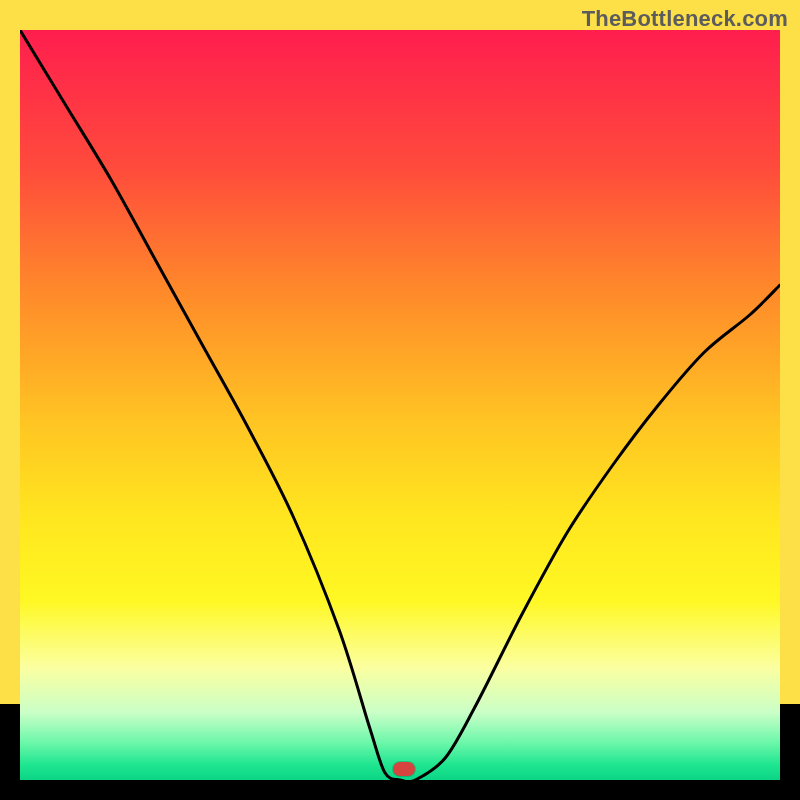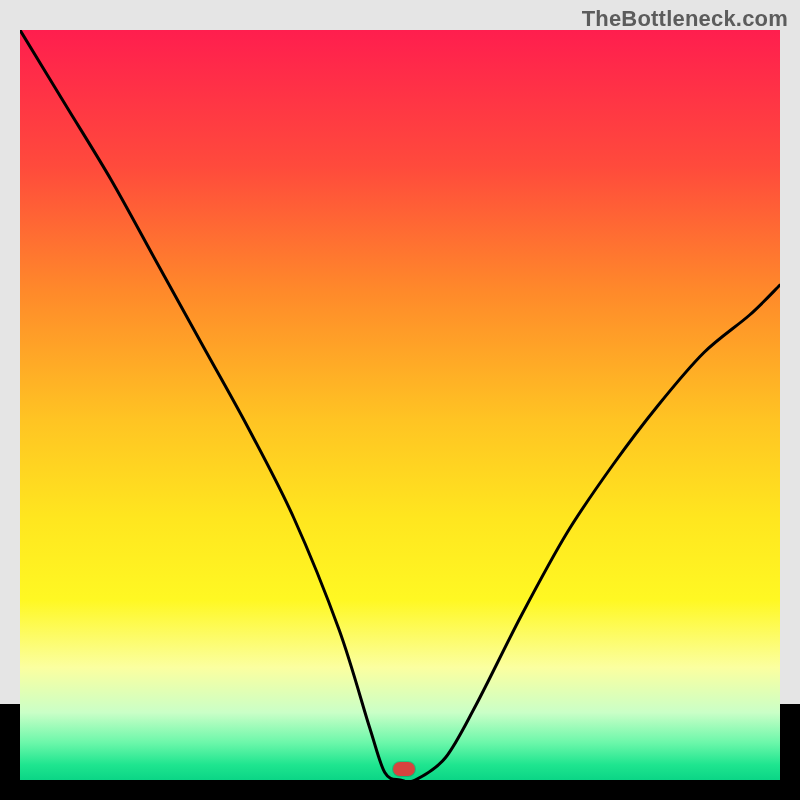--- a/index.html
+++ b/index.html
@@ -7,21 +7,21 @@
     padding: 0;
     width: 800px;
     height: 800px;
     background: #000;
     overflow: hidden;
   }
   .page {
     position: relative;
     width: 800px;
     height: 704px;
-    background: #e5e5e5;
+    background: #fde047;
   }
   .watermark {
     position: absolute;
     top: 6px;
     right: 12px;
     font-family: Arial, Helvetica, sans-serif;
     font-size: 22px;
     font-weight: 600;
     color: #5c5c5c;
     letter-spacing: 0.2px;

